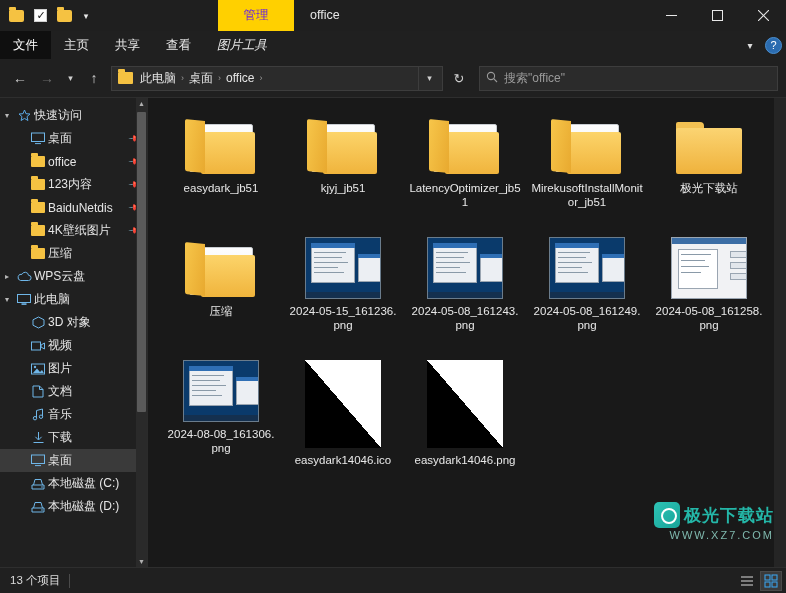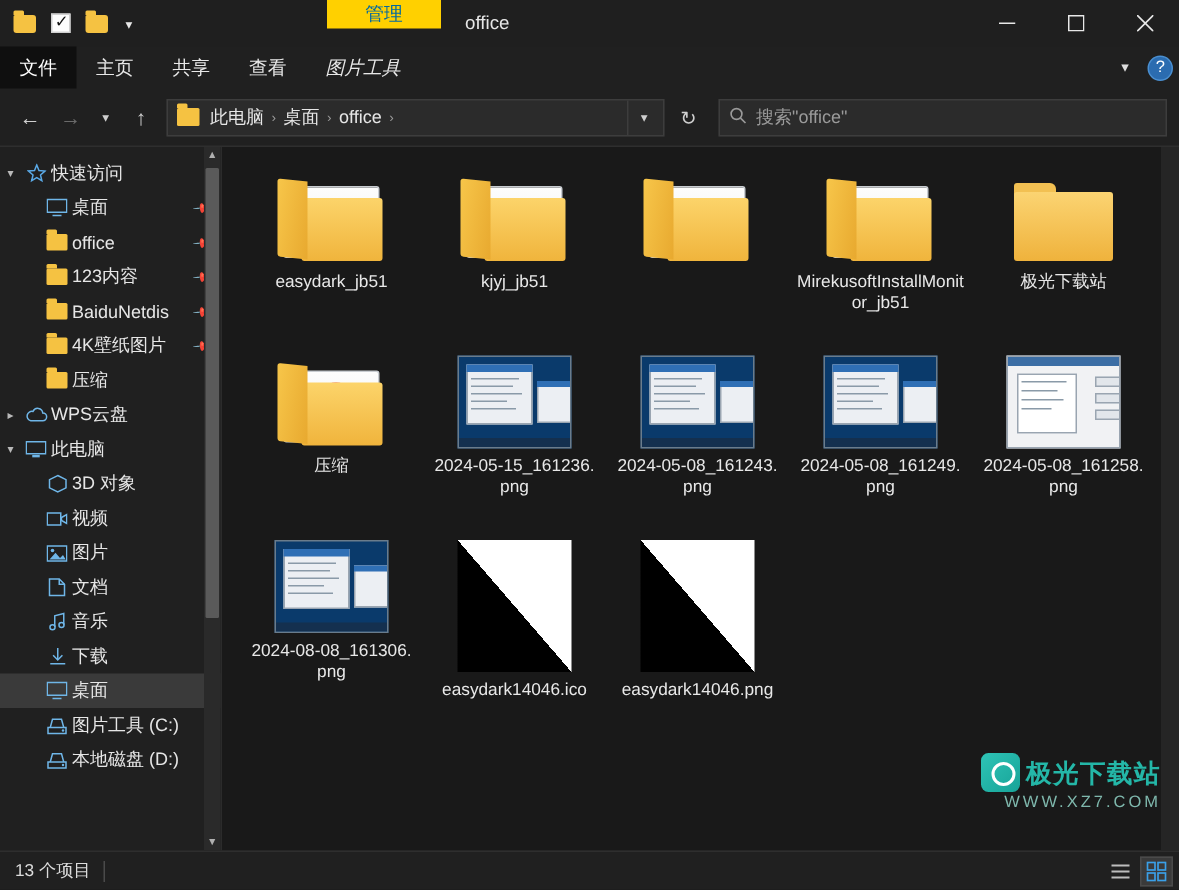--- a/index.html
+++ b/index.html
@@ -69,23 +69,23 @@
     font-size: 9px;
     color: #e8e8e8;
     width: 16px;
     text-align: center;
     line-height: 20px;
   }
 
   .ribbon-tab-ctx {
     position: absolute;
     left: 218px; top: 0;
-    width: 76px; height: 19px;
+    width: 76px; height: 31px;
     background: #ffd000;
-    color: #0369a1;
+    color: #6d28d9;
     font-size: 12.5px;
     display: flex; align-items: center; justify-content: center;
   }
   .win-title {
     position: absolute;
     left: 310px; top: 0;
     height: 31px;
     line-height: 31px;
     font-size: 12.5px;
     color: #e6e6e6;
@@ -792,21 +792,21 @@
           </div>
           <div class="nav-item">
             <div class="nav-exp" style="margin-left: 14px;"></div>
             <div class="nav-ico">
               <svg width="14" height="12" viewBox="0 0 14 12">
                 <path d="M1 7 h12 v4 h-12 z" fill="none" stroke="#6fb6e8" stroke-width="1"></path>
                 <path d="M2.5 7 L4 1.5 h6 L11.5 7" fill="none" stroke="#6fb6e8" stroke-width="1"></path>
                 <circle cx="11" cy="9" r="0.8" fill="#6fb6e8"></circle>
               </svg>
             </div>
-            <div class="nav-lbl">图片工具 (C:)</div>
+            <div class="nav-lbl">本地磁盘 (C:)</div>
           </div>
           <div class="nav-item">
             <div class="nav-exp" style="margin-left: 14px;"></div>
             <div class="nav-ico">
               <svg width="14" height="12" viewBox="0 0 14 12">
                 <path d="M1 7 h12 v4 h-12 z" fill="none" stroke="#6fb6e8" stroke-width="1"></path>
                 <path d="M2.5 7 L4 1.5 h6 L11.5 7" fill="none" stroke="#6fb6e8" stroke-width="1"></path>
                 <circle cx="11" cy="9" r="0.8" fill="#6fb6e8"></circle>
               </svg>
             </div>
@@ -849,20 +849,21 @@
           <div class="item">
             <div class="thumb">
               <div class="folder-open">
                 <div class="fo-back"></div>
                 <div class="wheel"></div>
                 <div class="wheel-slider"></div>
                 <div class="fo-front"></div>
                 <div class="fo-flap"></div>
               </div>
             </div>
+            <div class="label">LatencyOptimizer_jb51</div>
           </div>
           <div class="item">
             <div class="thumb">
               <div class="folder-open">
                 <div class="fo-back"></div>
                 <div class="wheel"></div>
                 <div class="wheel-slider"></div>
                 <div class="fo-front"></div>
                 <div class="fo-flap"></div>
               </div>

